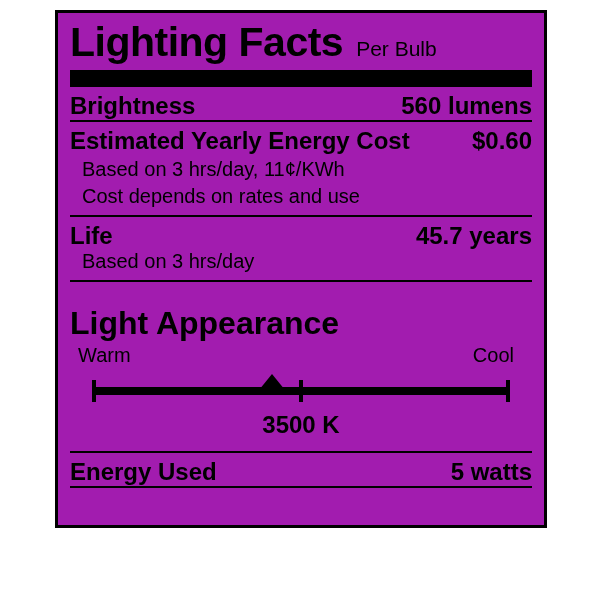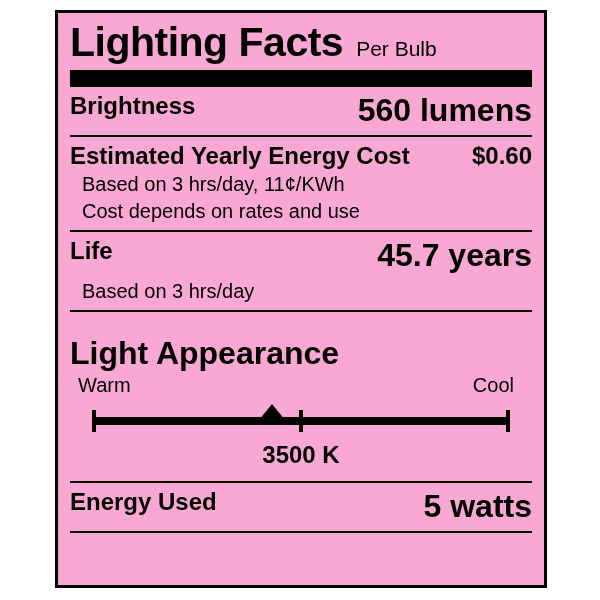--- a/index.html
+++ b/index.html
@@ -12,24 +12,24 @@
     height: 600px;
     font-family: "Liberation Sans", sans-serif;
     color: #000000;
     overflow: hidden;
   }
   #label {
     position: absolute;
     left: 55px;
     top: 10px;
     width: 492px;
-    height: 578px;
+    height: 518px;
     border: 3px solid #000000;
     box-sizing: border-box;
-    background: #f9a8d4;
+    background: #a21caf;
   }
   
   .title-row {
     display: flex;
     align-items: baseline;
     padding: 8px 12px 0 12px;
   }
   .title-main {
     font-size: 41px;
     font-weight: bold;
@@ -47,29 +47,29 @@
     margin: 6px 12px 0 12px;
   }
   .rule {
     height: 2px;
     background: #000000;
     margin: 0 12px;
   }
   .row {
     display: flex;
     justify-content: space-between;
-    align-items: flex-start;
-    padding: 5px 12px 6px 12px;
+    align-items: flex-end;
+    padding: 5px 12px 0 12px;
   }
   .row-label {
     font-size: 24px;
     font-weight: bold;
   }
   .row-value {
-    font-size: 32px;
+    font-size: 24px;
     font-weight: bold;
   }
   .subline {
     font-size: 20px;
     padding: 0 28px 4px 24px;
   }
   .subline.last {
     padding-bottom: 7px;
   }
   .energy-row {

